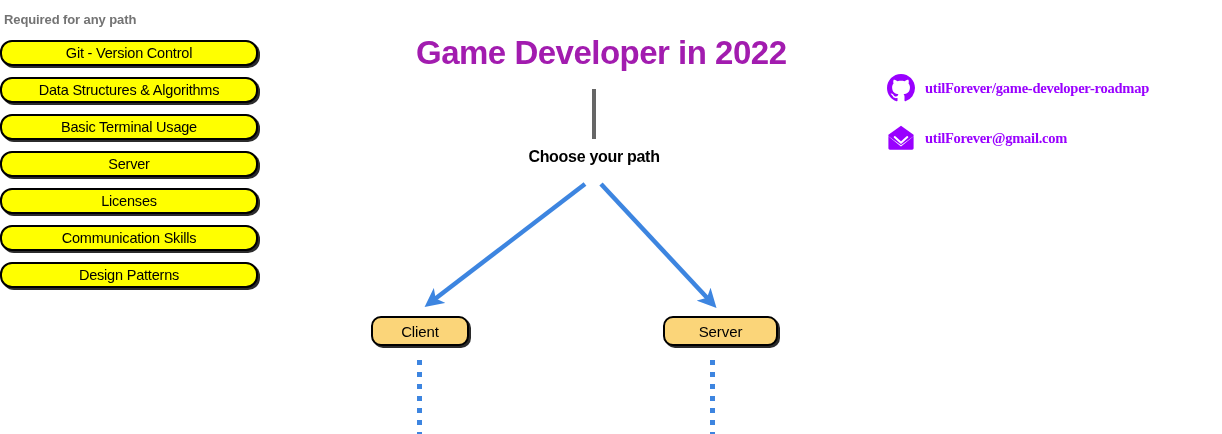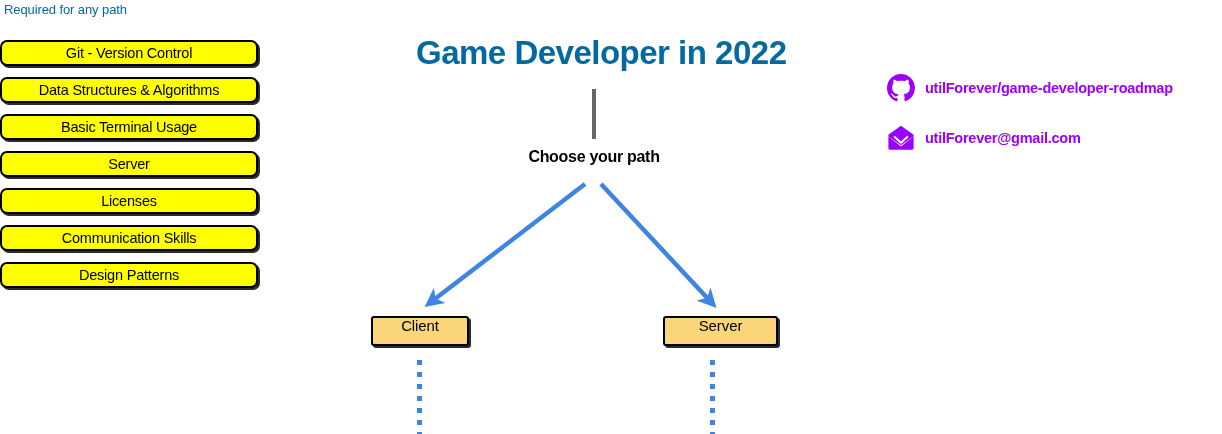--- a/index.html
+++ b/index.html
@@ -20,42 +20,42 @@
   
   #required-section {
     position: absolute;
     left: 0px;
     top: 0px;
     width: 275px;
   }
   #required-heading {
     position: absolute;
     left: 4px;
-    top: 2px;
+    top: 12px;
     font-size: 13px;
-    font-weight: normal;
-    color: #0369a1;
+    font-weight: bold;
+    color: #737373;
     letter-spacing: -0.1px;
     white-space: nowrap;
   }
   #required-list {
     position: absolute;
     left: 0px;
     top: 40px;
     width: 262px;
   }
   .req-box {
     position: relative;
     box-sizing: border-box;
     width: 258px;
     height: 26px;
     margin-bottom: 11px;
     background: #ffff00;
     border: 2px solid #000000;
-    border-radius: 7px;
+    border-radius: 12px;
     box-shadow: 2px 2px 0 0 #2b2b2b;
     display: flex;
     align-items: center;
     justify-content: center;
   }
   .req-box-label {
     font-size: 14.5px;
     font-weight: 500;
     color: #000000;
     letter-spacing: -0.2px;
@@ -63,21 +63,21 @@
     line-height: 1;
   }
   #title-centerer {
     position: absolute;
     left: 416px;
     top: 34px;
     width: 366px;
     text-align: center;
     font-size: 33px;
     font-weight: bold;
-    color: #0369a1;
+    color: #a21caf;
     letter-spacing: -0.5px;
     line-height: 1.15;
     white-space: nowrap;
   }
   #trunk-line {
     position: absolute;
     left: 592px;
     top: 89px;
     width: 4px;
     height: 50px;
@@ -103,24 +103,24 @@
     height: 145px;
     overflow: visible;
   }
 
   .leaf-box {
     position: absolute;
     box-sizing: border-box;
     height: 30px;
     background: #fbd579;
     border: 2px solid #000000;
-    border-radius: 3px;
+    border-radius: 10px;
     box-shadow: 2px 2px 0 0 #2b2b2b;
     display: flex;
-    align-items: flex-start;
+    align-items: center;
     justify-content: center;
   }
   .leaf-box-label {
     font-size: 15px;
     font-weight: 400;
     color: #000000;
     letter-spacing: -0.1px;
     white-space: nowrap;
     line-height: 1;
   }
@@ -160,20 +160,21 @@
   }
   .contact-icon svg { display: block; }
   .contact-label {
     margin-left: 9px;
     font-size: 14.5px;
     font-weight: bold;
     color: #9900ff;
     letter-spacing: -0.25px;
     white-space: nowrap;
     line-height: 1;
+    font-family: Liberation Serif, serif;
   }
 </style>
 </head>
 <body>
 
 <div id="required-section">
 
   <div id="required-heading">Required for any path</div>
 
   <div id="required-list">

